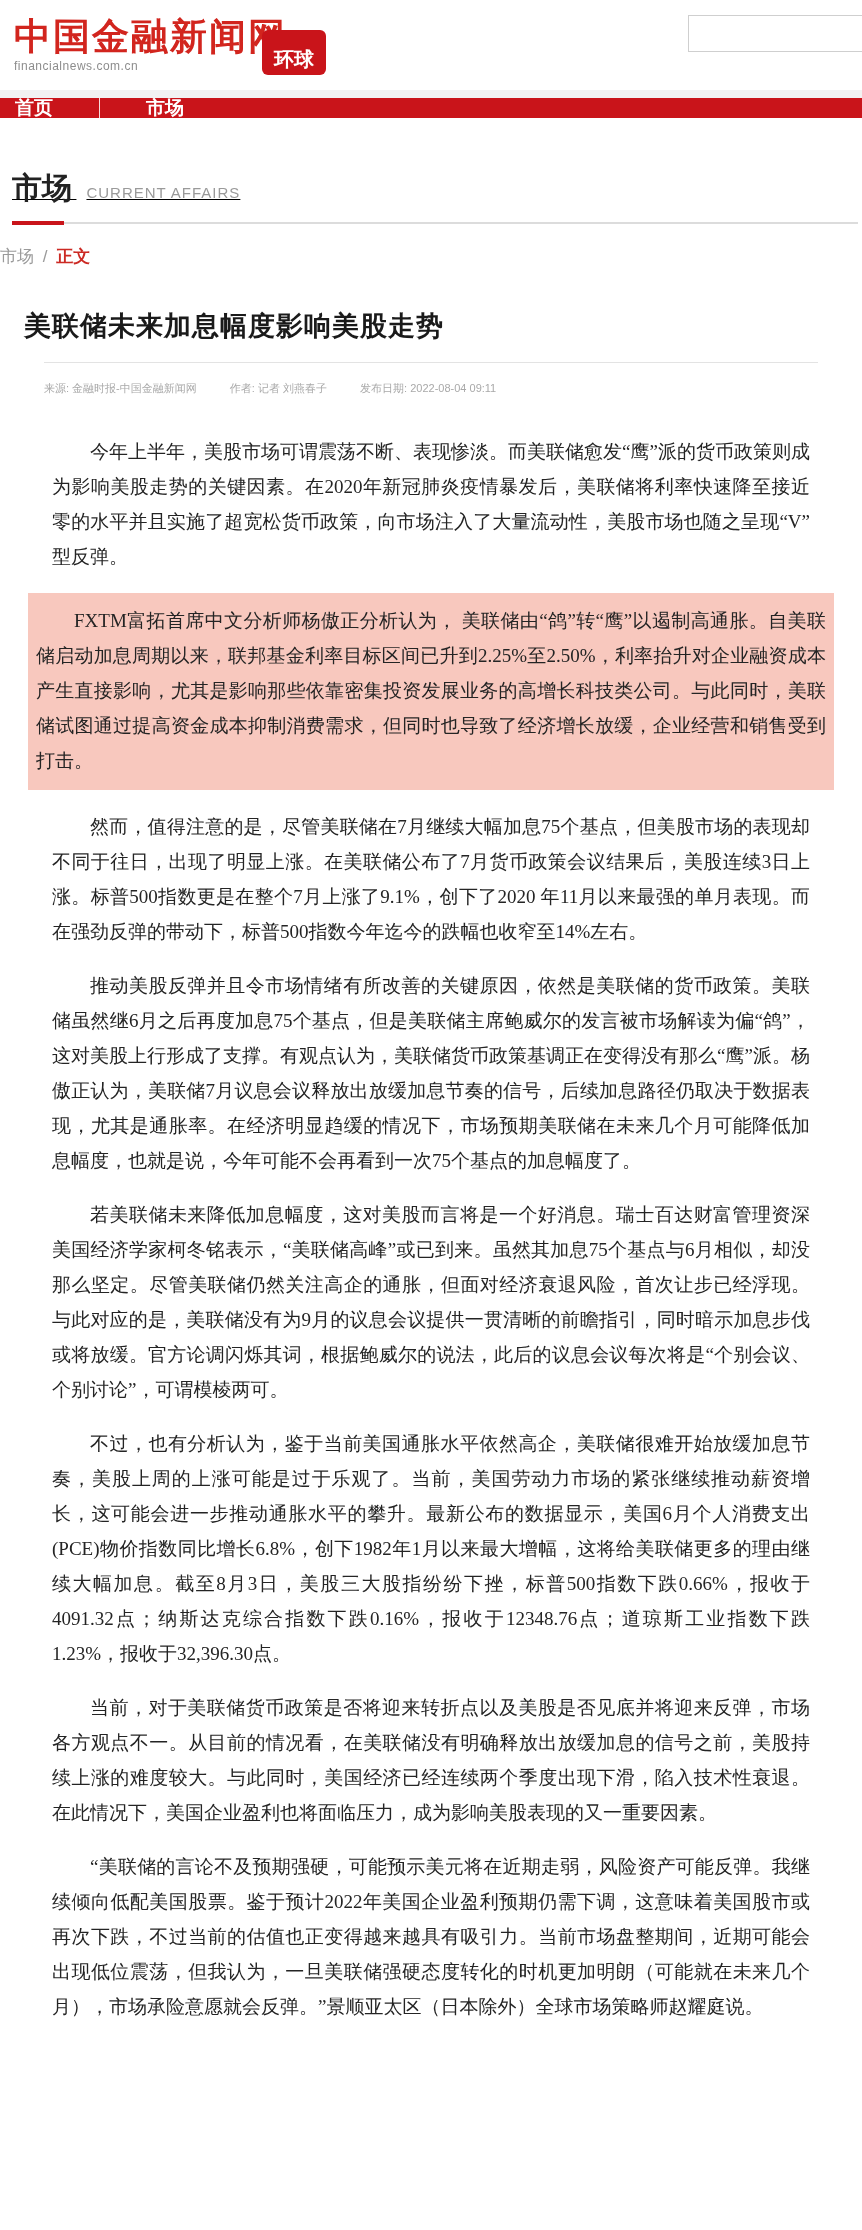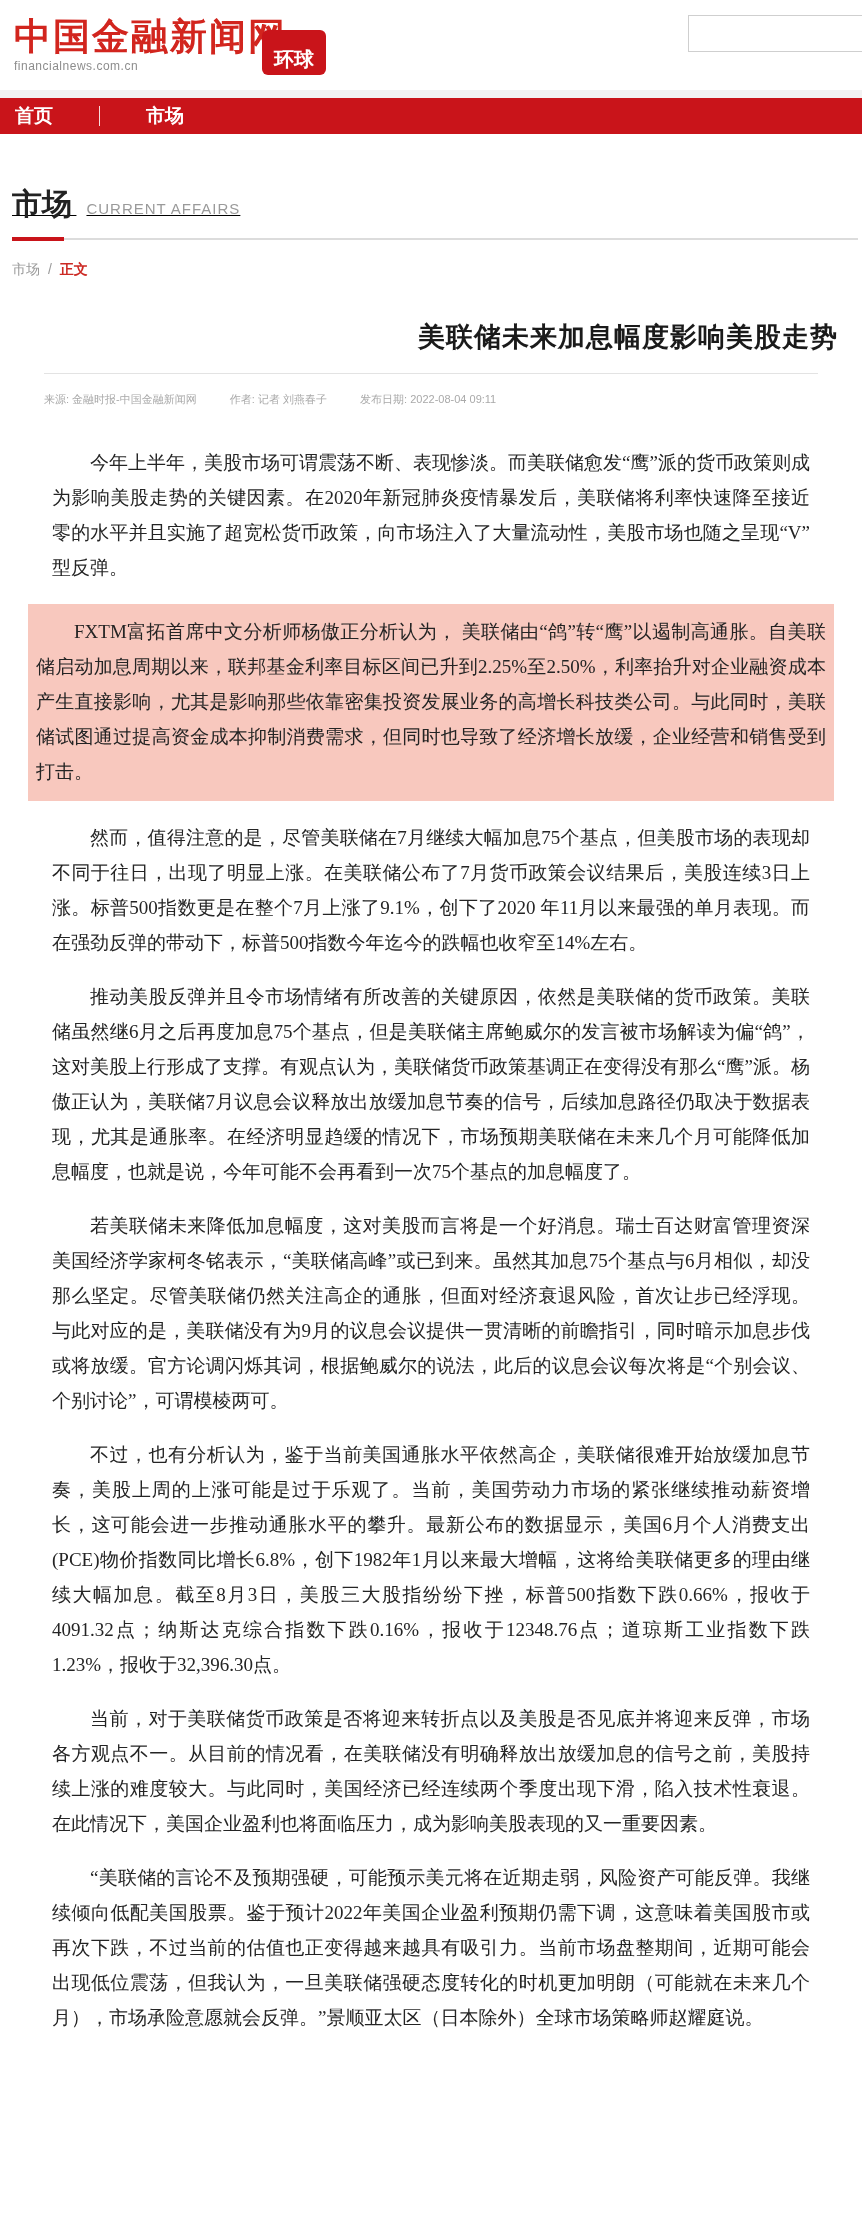--- a/index.html
+++ b/index.html
@@ -63,21 +63,21 @@
     padding:0 8px;
     font-size:15px;
     outline:none;
   }
   .header-strip{
     height:8px;
     background:#f2f2f2;
   }
   
   .nav-bar{
-    height:36px;
+    height:20px;
     background:var(--nav-red);
     display:flex;
     align-items:center;
     padding-left:15px;
     color:#fff;
   }
   .nav-item{
     font-size:19px;
     font-weight:bold;
     color:#fff;
@@ -115,37 +115,37 @@
   .underline-accent{
     width:52px;height:4px;
     background:var(--nav-red);
   }
   .underline-rest{
     flex:1;height:2px;
     background:#dcdcdc;
   }
   
   .breadcrumb{
-    margin:20px 12px 0;
-    font-size:14px;
+    margin:20px 0 0;
+    font-size:17px;
     color:#9a9a9a;
   }
   .breadcrumb .crumb{cursor:pointer;}
   .breadcrumb .sep{margin:0 4px;}
   .breadcrumb .current{
     color:var(--breadcrumb-red);
     font-weight:bold;
   }
   
   .article{
     margin:0 24px;
   }
   .article-title{
     margin:40px 0 0;
-    text-align:right;
+    text-align:left;
     font-size:27px;
     font-weight:bold;
     color:#1a1a1a;
     letter-spacing:1px;
   }
   .title-divider{
     border-bottom:1px solid #e3e3e3;
     margin:18px 20px 0;
   }
   .article-meta{

